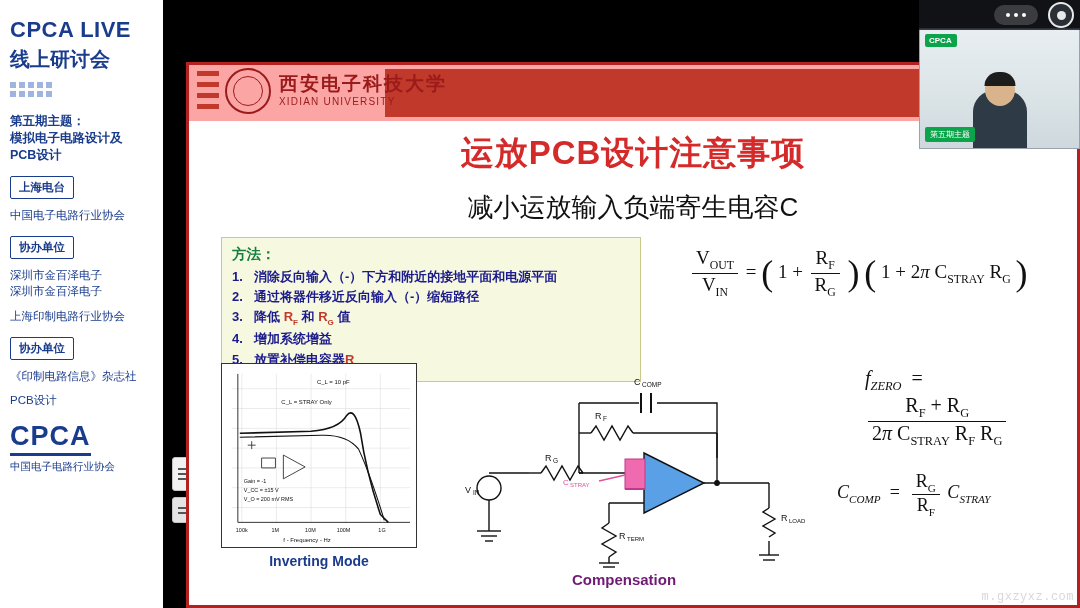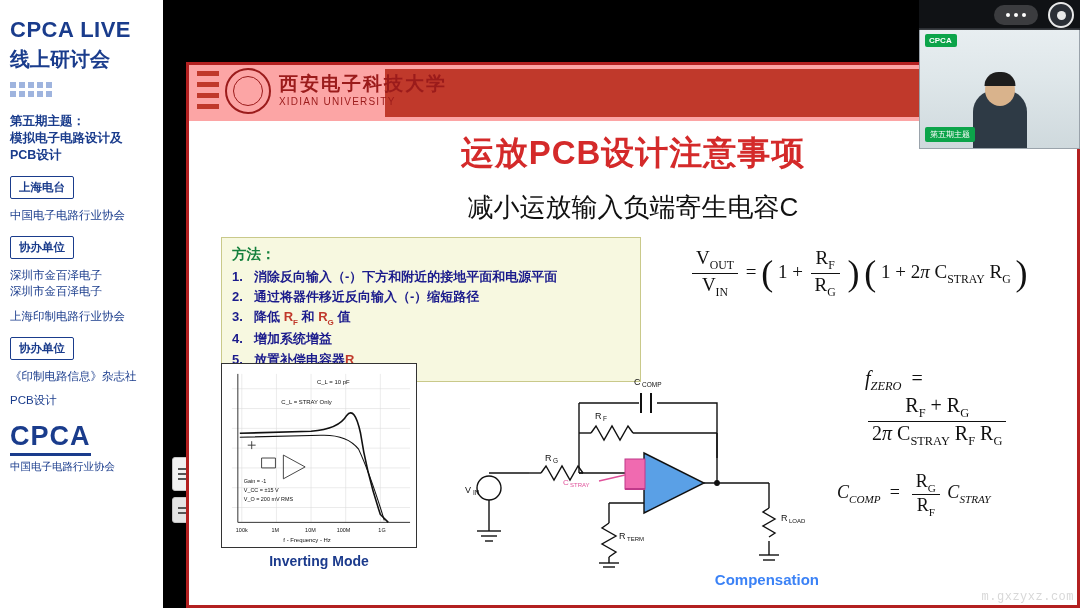--- a/index.html
+++ b/index.html
@@ -105,22 +105,22 @@
   }
   .graph-label {
     position: absolute; left: 32px; top: 190px; width: 196px; text-align: center;
     color: #1b3a8c; font-size: 14px; font-weight: bold;
   }
 
   
   .circuit { position: absolute; left: 240px; top: 0; width: 390px; height: 205px; }
   .circuit svg { width: 100%; height: 100%; }
   .circuit-label {
-    position: absolute; left: 240px; top: 208px; width: 390px; text-align: right;
-    color: #3b82f6; font-size: 15px; font-weight: bold;
+    position: absolute; left: 240px; top: 208px; width: 390px; text-align: center;
+    color: #701a75; font-size: 15px; font-weight: bold;
   }
 
   .formula-2 {
     position: absolute; left: 648px; top: 4px; color: #111;
     font-family: "Liberation Serif", serif; font-size: 20px; margin-left: 28px;
   }
   .formula-3 {
     position: absolute; left: 648px; top: 108px; color: #111;
     font-family: "Liberation Serif", serif; font-size: 18px;
   }

